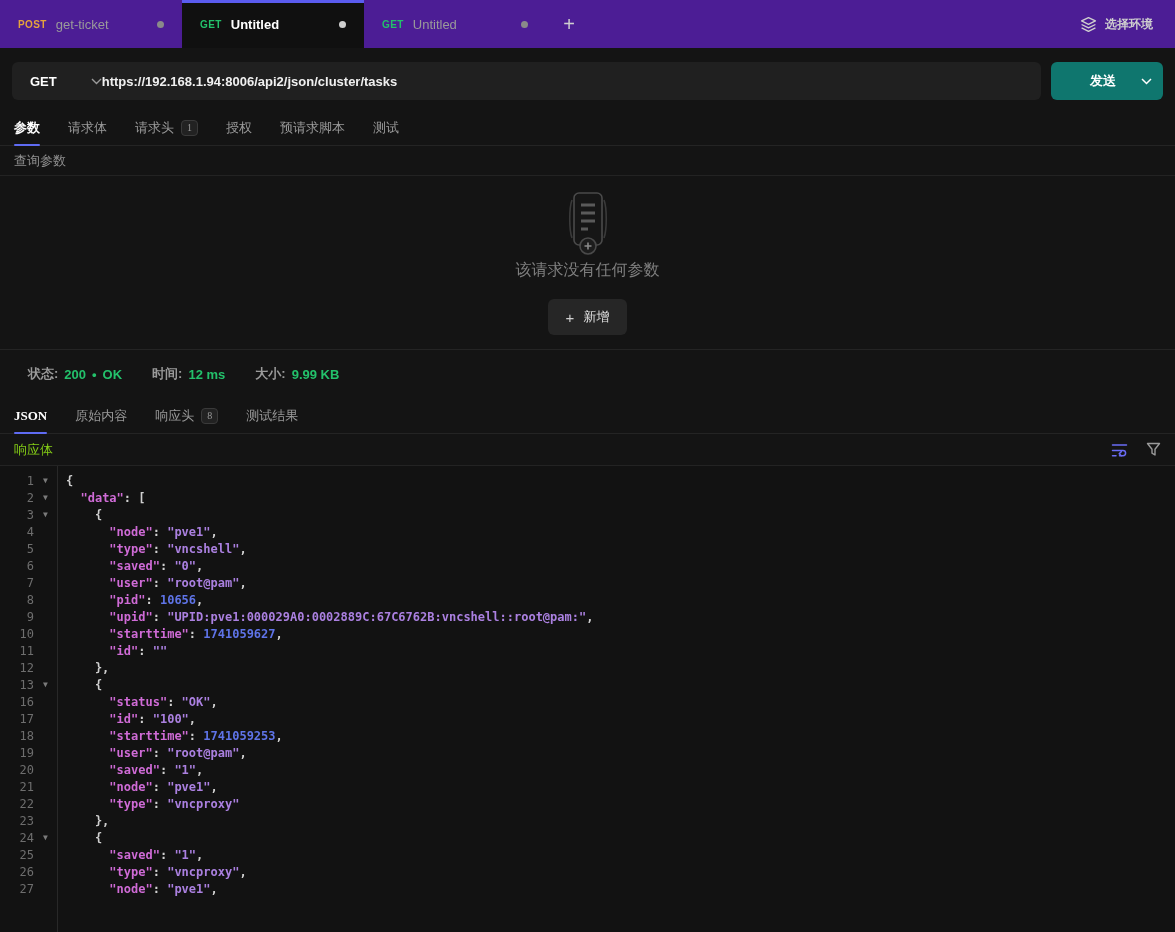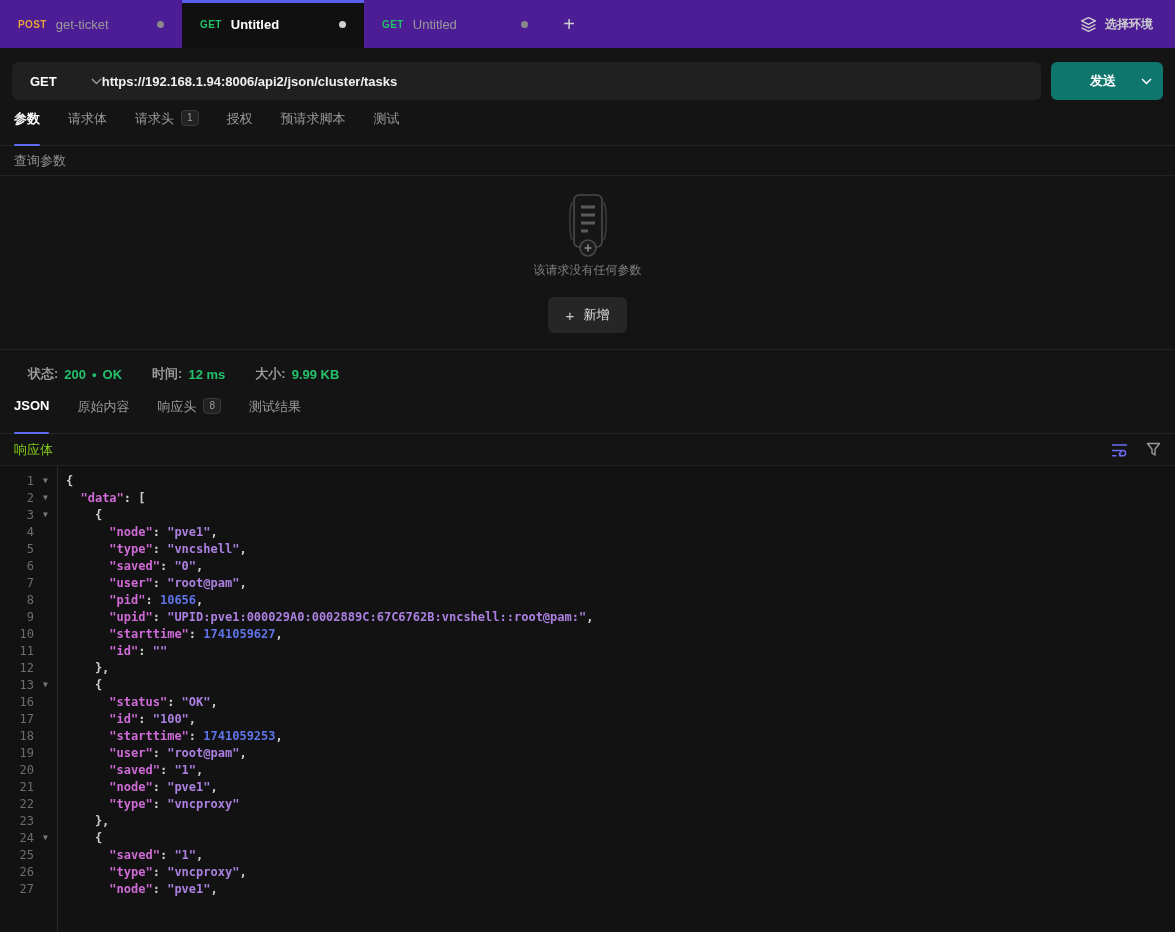--- a/index.html
+++ b/index.html
@@ -26,28 +26,28 @@
   .req-row { flex:0 0 62px; display:flex; gap:10px; padding:14px 12px 10px 12px; }
   .url-box { flex:1; display:flex; align-items:center; height:38px; background:#202020; border-radius:6px; padding:0 18px; }
   .method-sel { display:flex; align-items:center; gap:34px; cursor:pointer; }
   .method-txt { font-size:13px; font-weight:700; color:#ffffff; }
   .url-txt { font-size:13px; font-weight:600; color:#f0f0f0; }
   .send-btn { width:112px; height:38px; background:#0f766e; border:none; border-radius:6px; color:#fff; display:flex; align-items:center; cursor:pointer; }
   .send-label { flex:1; text-align:center; font-size:13px; font-weight:700; padding-left:26px; }
   .send-caret { width:34px; display:flex; justify-content:center; }
   
   .tabs-row { flex:0 0 36px; display:flex; gap:28px; align-items:stretch; padding:0 14px; border-bottom:1px solid #242424; }
-  .rtab { position:relative; display:flex; align-items:flex-start; gap:7px; font-size:13px; color:#9a9a9a; cursor:pointer; }
+  .rtab { position:relative; display:flex; align-items:center; gap:7px; font-size:13px; color:#9a9a9a; cursor:pointer;font-family:Liberation Serif, serif; }
   .rtab.active { color:#ffffff; font-weight:700; }
   .rtab.active::after { content:""; position:absolute; bottom:-1px; left:0; right:0; height:2px; background:#5f6bf2; border-radius:1px; }
   .badge { font-size:10px; color:#9a9a9a; border:1px solid #3a3a3a; background:#222; border-radius:4px; padding:1px 5px; line-height:12px; }
   .section-row { flex:0 0 30px; display:flex; align-items:center; padding:0 14px; font-size:13px; color:#8f8f8f; border-bottom:1px solid #232323; }
   
   .empty { flex:0 0 174px; display:flex; flex-direction:column; align-items:center; justify-content:center; border-bottom:1px solid #242424; }
-  .empty-text { margin-top:4px; font-size:12px; color:#7f7f7f; }
+  .empty-text { margin-top:4px; font-size:16px; color:#7f7f7f; }
   .add-btn { margin-top:18px; display:flex; align-items:center; gap:9px; background:#262626; border:none; border-radius:6px; color:#e0e0e0; font-size:13px; padding:9px 18px; cursor:pointer; }
   .add-plus { font-size:15px; color:#cfcfcf; line-height:1; }
   
   .status-row { flex:0 0 48px; display:flex; align-items:center; gap:30px; padding:0 28px; font-size:13px; font-weight:700; }
   .st-group { display:flex; align-items:center; gap:6px; }
   .st-label { color:#9a9a9a; }
   .st-val { color:#23c16b; }
   
   .resp-row { flex:0 0 32px; display:flex; align-items:center; padding:0 14px; font-size:13px; color:#84cc16; border-bottom:1px solid #232323; }
   .resp-icons { margin-left:auto; display:flex; align-items:center; gap:18px; }

